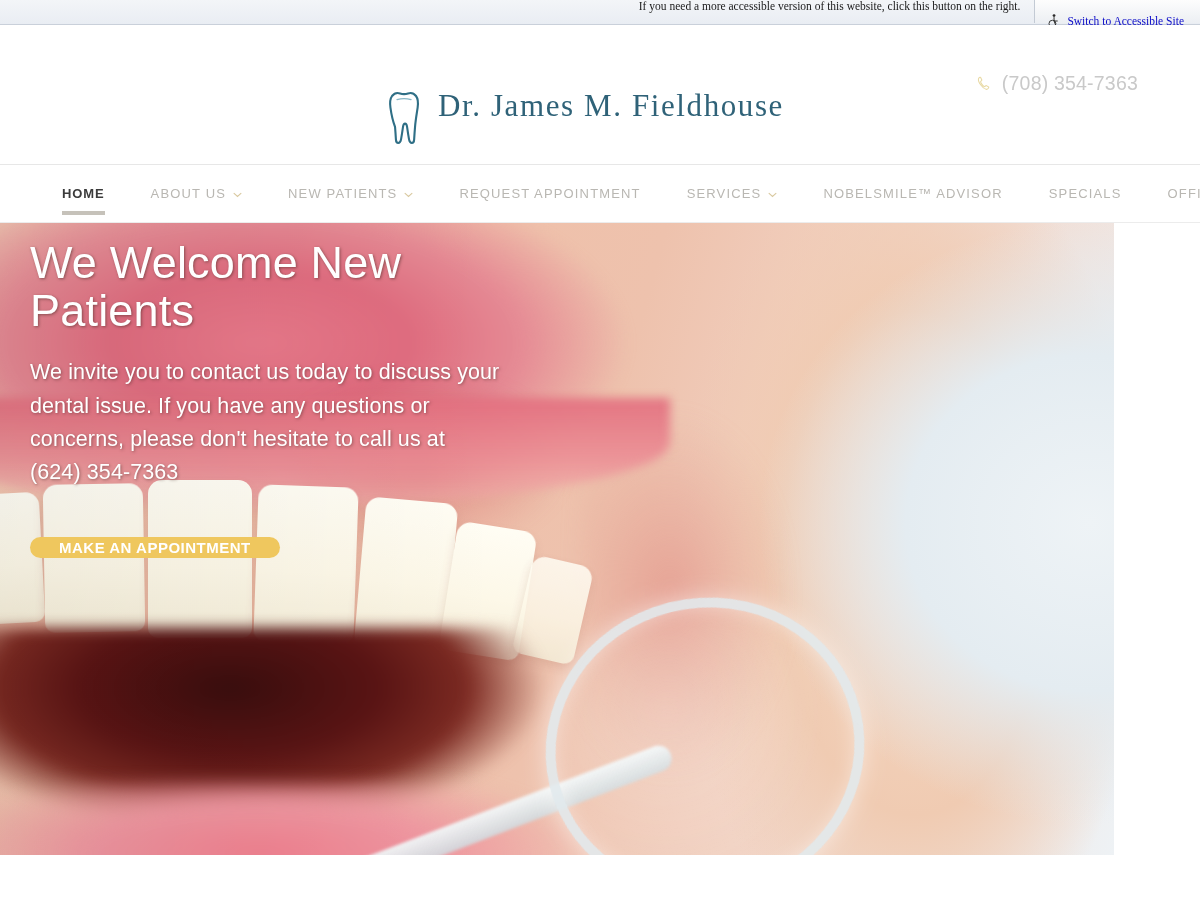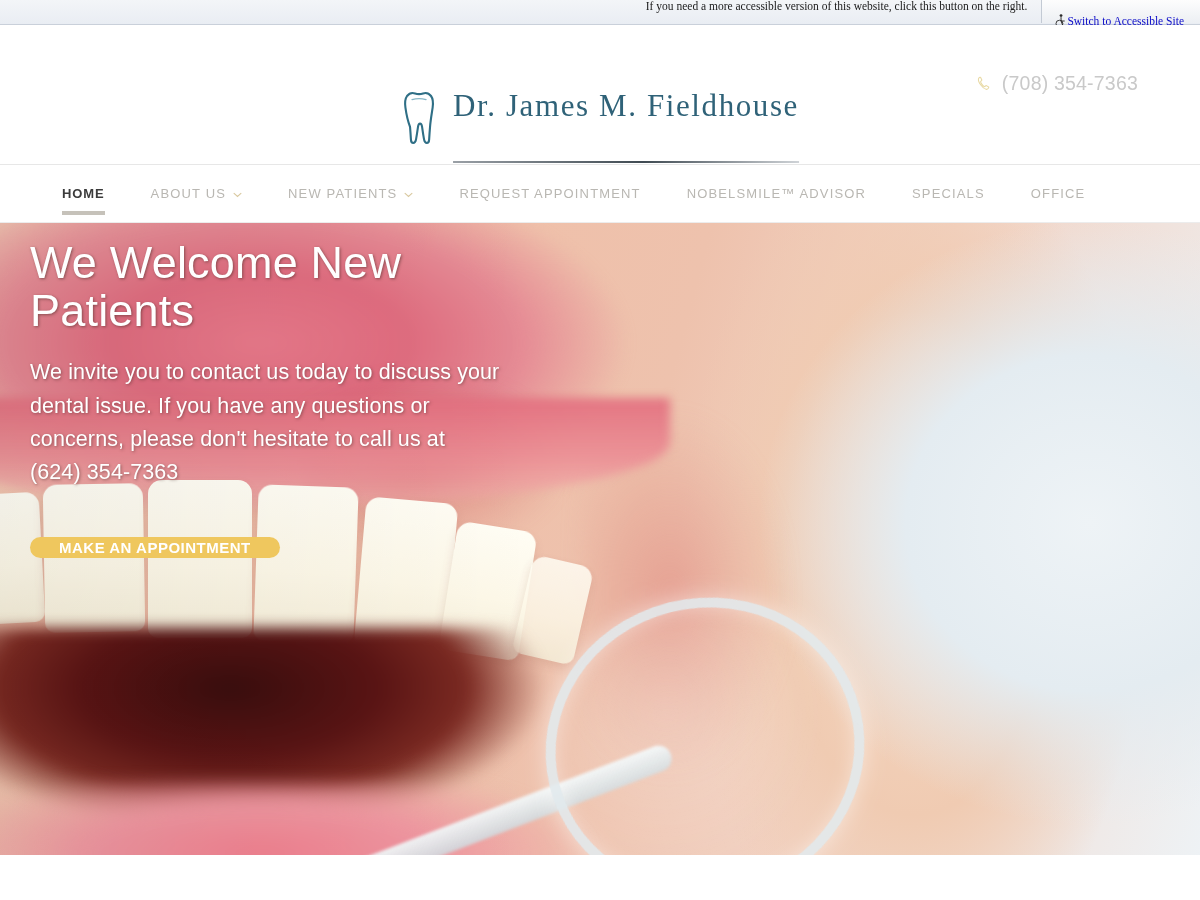--- a/index.html
+++ b/index.html
@@ -26,20 +26,21 @@
     font-family: "Liberation Serif", serif;
     font-size: 11.5px;
     color: #1a1a1a;
     padding-right: 14px;
     white-space: nowrap;
   }
   .access-btn {
     height: 23px;
     display: flex;
     align-items: center;
+    gap: 7px;
     padding: 18px 16px 0 12px;
     background: linear-gradient(#fdfdfd, #eceff3);
     border-left: 1px solid #c3cad4;
     cursor: pointer;
   }
   .access-btn .wheel { width: 13px; height: 14px; display: block; }
   .access-link {
     font-family: "Liberation Serif", serif;
     font-size: 11.5px;
     color: #0b0bc8;
@@ -74,21 +75,21 @@
     position: absolute;
     left: 50%;
     top: 62px;
     transform: translateX(-50%);
     display: flex;
     align-items: flex-start;
     gap: 16px;
     cursor: pointer;
   }
   .logo-tooth { width: 36px; height: 56px; display: block; margin-top: 3px; }
-  .logo-textwrap { display: flex; flex-direction: column; gap: 30px; }
+  .logo-textwrap { display: flex; flex-direction: row; gap: 30px; }
   .logo-name {
     font-family: "Liberation Serif", serif;
     font-size: 31px;
     color: #2f6278;
     letter-spacing: 1.6px;
     white-space: nowrap;
     line-height: 1.25;
   }
   .logo-rule {
     margin-top: 5px;
@@ -127,21 +128,21 @@
     position: absolute;
     left: 0; right: 0; bottom: 0;
     height: 4px;
     background: #c6c2ba;
   }
   .chev { width: 9px; height: 6px; display: block; margin-top: 2px; }
 
   
   .hero {
     position: relative;
-    width: 1200px;
+    width: 1114px;
     height: 632px;
     overflow: hidden;
     background: #4c1d95;
   }
   .hero-photo { position: absolute; inset: 0; }
 
   
   .ph-skin {
     position: absolute; inset: 0;
     background:
@@ -298,20 +299,26 @@
     </svg>
   </div>
   <div class="nav-item">
     <span>NEW PATIENTS</span>
     <svg class="chev" viewBox="0 0 10 7">
       <path d="M1 1.6 L5 5.2 L9 1.6" fill="none" stroke="#d9c9a0" stroke-width="1.3" stroke-linecap="round"></path>
     </svg>
   </div>
   <div class="nav-item">
     <span>REQUEST APPOINTMENT</span>
+  </div>
+  <div class="nav-item">
+    <span>SERVICES</span>
+    <svg class="chev" viewBox="0 0 10 7">
+      <path d="M1 1.6 L5 5.2 L9 1.6" fill="none" stroke="#d9c9a0" stroke-width="1.3" stroke-linecap="round"></path>
+    </svg>
   </div>
   <div class="nav-item">
     <span>NOBELSMILE™ ADVISOR</span>
   </div>
   <div class="nav-item">
     <span>SPECIALS</span>
   </div>
   <div class="nav-item">
     <span>OFFICE</span>
   </div>

